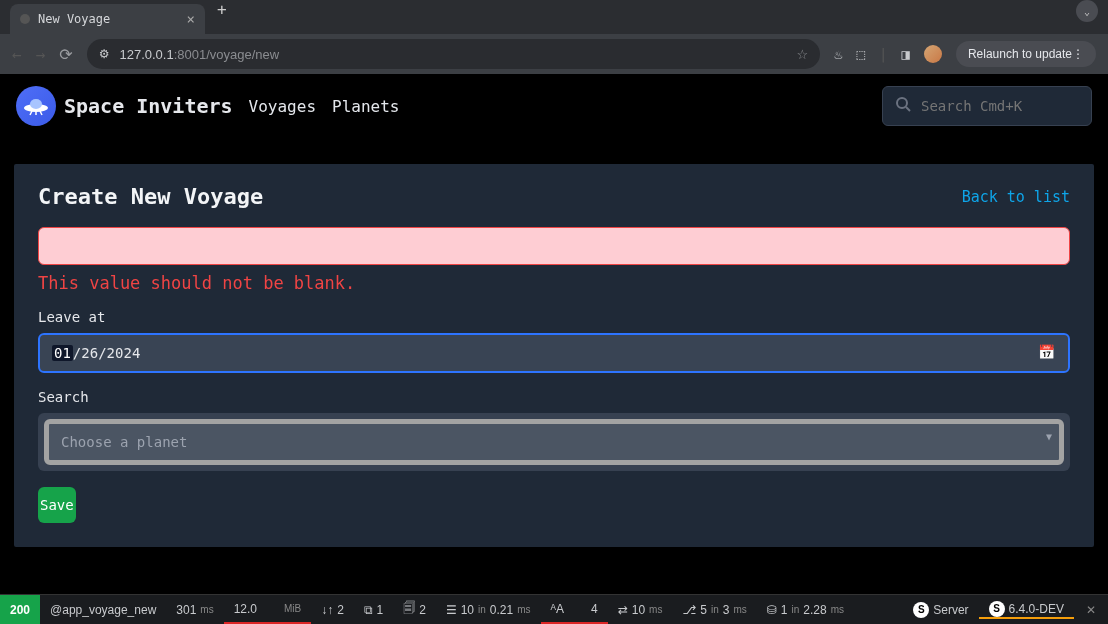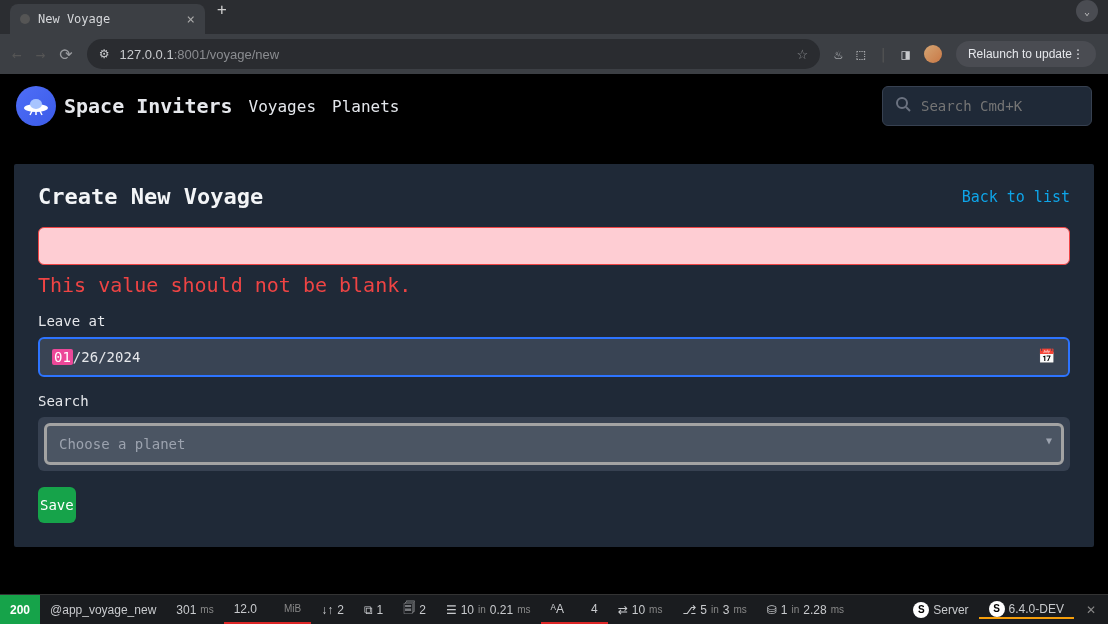--- a/index.html
+++ b/index.html
@@ -78,32 +78,32 @@
     
     .form-group { margin-bottom: 16px; }
     .label { display: block; font-size: 14px; margin-bottom: 8px; color: #e5e7eb; }
     .label-error { color: #ef4444; }
     .input, .date-input, .select {
       width: 100%; background: #374151; border: 1px solid #4b5563;
       border-radius: 6px; padding: 10px 12px; color: #e5e7eb;
       font-family: inherit; font-size: 14px;
     }
     .input-error { background: #fecdd3; border-color: #ef4444; color:#333;}
-    .error-msg { color: #ef4444; font-size: 20px; margin-top: 8px; }
+    .error-msg { color: #ef4444; font-size: 17px; margin-top: 8px; }
     .date-wrapper { position: relative; }
     .date-input {
       border: 2px solid #2d74ff; background: #394454;
       display: flex; align-items: center;
     }
     .date-val { display:inline-flex; }
-    .date-sel { background: #ec4899; color: #fff; padding: 0 2px; border-radius: 2px; }
+    .date-sel { background: #0f172a; color: #fff; padding: 0 2px; border-radius: 2px; }
     .date-icon-cal { position:absolute; right:14px; top:11px; color:#d1d5db; font-size:14px;}
     .select-wrapper { position: relative; background:#374151; border-radius:6px; padding:6px;}
     .select {
-      background: #4b5563; border: 3px solid #a3a3a3; color: #9ca3af;
+      background: #4b5563; border: 5px solid #a3a3a3; color: #9ca3af;
       appearance: none; cursor: pointer;
     }
     .select-caret { position: absolute; right: 18px; top: 18px; color: #9ca3af; font-size: 10px; }
     .save-btn {
       background: #16a34a; color: #fff; border: none; border-radius: 6px;
       padding: 10px 2px; font-family: inherit; font-size: 14px; cursor: pointer;
     }
     
     .debug-bar {
       position: absolute; bottom: 0; left: 0; right: 0;

